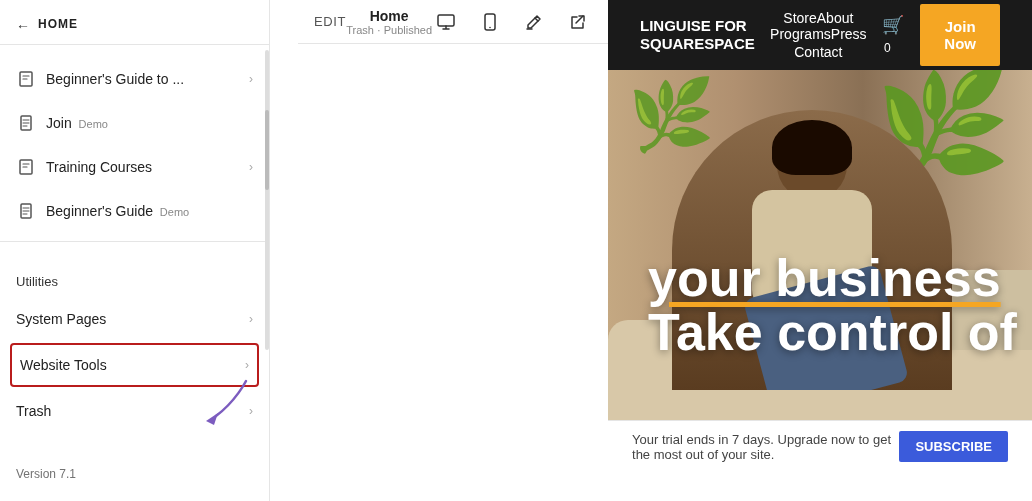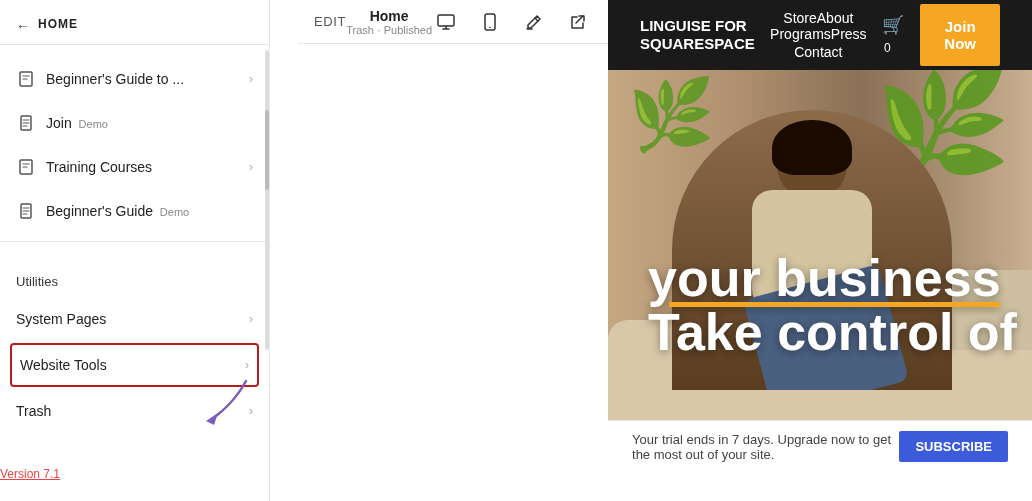--- a/index.html
+++ b/index.html
@@ -88,26 +88,25 @@
       font-weight: 400;
       color: #333;
       text-transform: none;
     }
 
     .utilities-section {
       padding-top: 8px;
     }
 
     .version-label {
-      padding: 12px 0;
+      padding: 12px 16px;
       font-size: 12px;
-      color: #ef4444;
+      color: #737373;
       position: absolute;
       bottom: 8px;
-      text-decoration: underline;
     }
 
     
     .sidebar-scrollbar {
       position: absolute;
       right: 0;
       top: 50px;
       width: 4px;
       height: 300px;
       background: #ddd;

